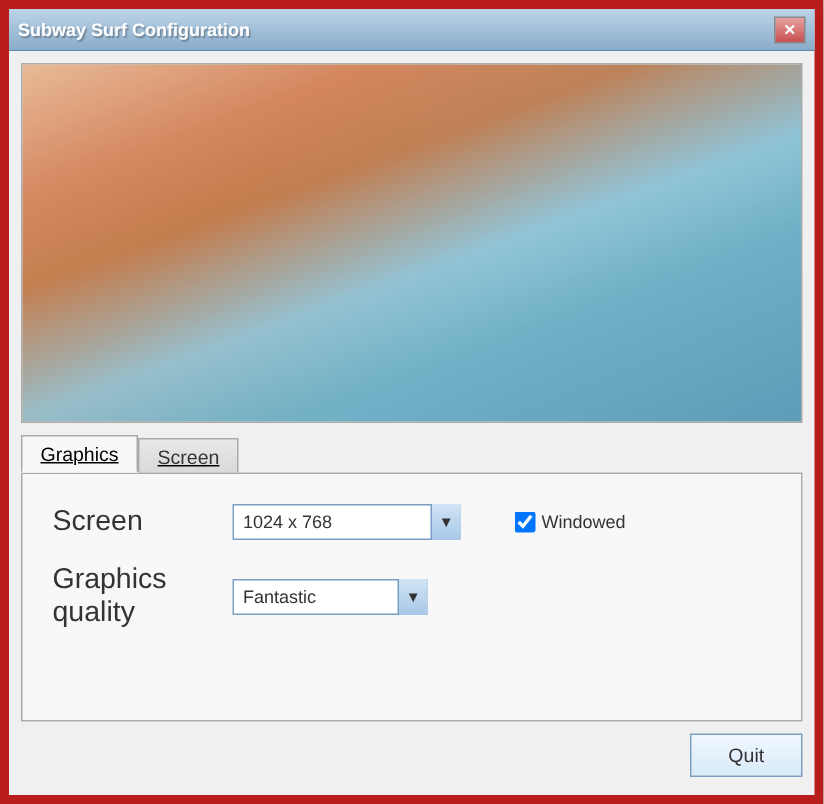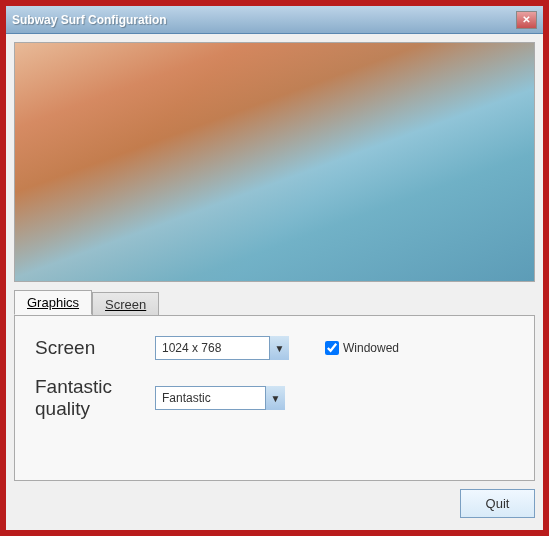--- a/index.html
+++ b/index.html
@@ -183,21 +183,21 @@
       border-left: 1px solid #7a9fc2;
       display: flex;
       align-items: center;
       justify-content: center;
       pointer-events: none;
       font-size: 10px;
       color: #333;
     }
 
     .screen-select {
-      width: 134px;
+      width: 152px;
     }
 
     .quality-select {
       width: 130px;
     }
 
     .checkbox-wrapper {
       display: flex;
       align-items: center;
       gap: 4px;
@@ -270,21 +270,21 @@
           <div class="select-arrow">▼</div>
         </div>
         <div class="checkbox-wrapper">
           <input type="checkbox" id="windowed" checked="" style="">
           <label class="checkbox-label" for="windowed">Windowed</label>
         </div>
       </div>
     </div>
 
     <div class="form-row">
-      <span class="form-label">Fantastic quality</span>
+      <span class="form-label">Graphics quality</span>
       <div class="select-wrapper">
         <select class="select-input quality-select">
           <option>Fastest</option>
           <option>Fast</option>
           <option>Simple</option>
           <option>Good</option>
           <option>Beautiful</option>
           <option selected="">Fantastic</option>
         </select>
         <div class="select-arrow">▼</div>

